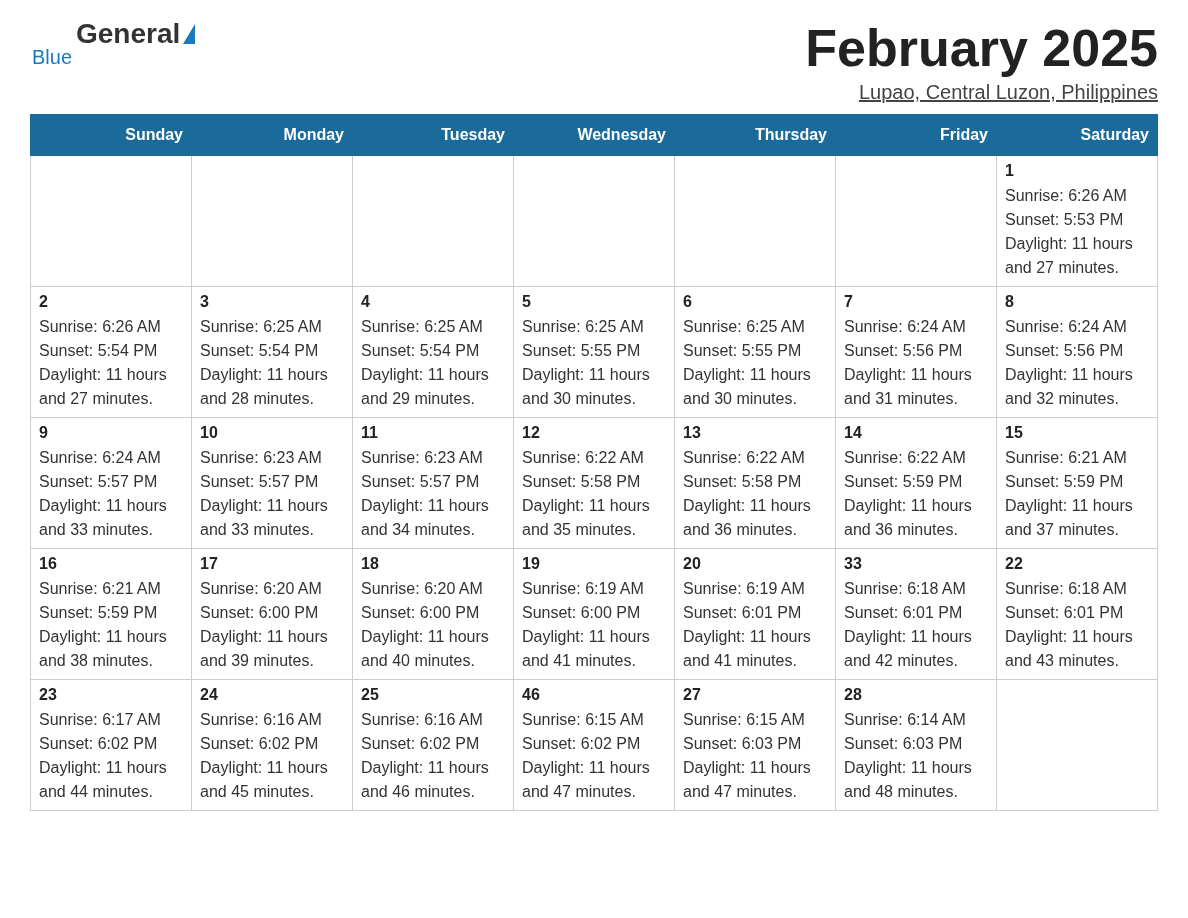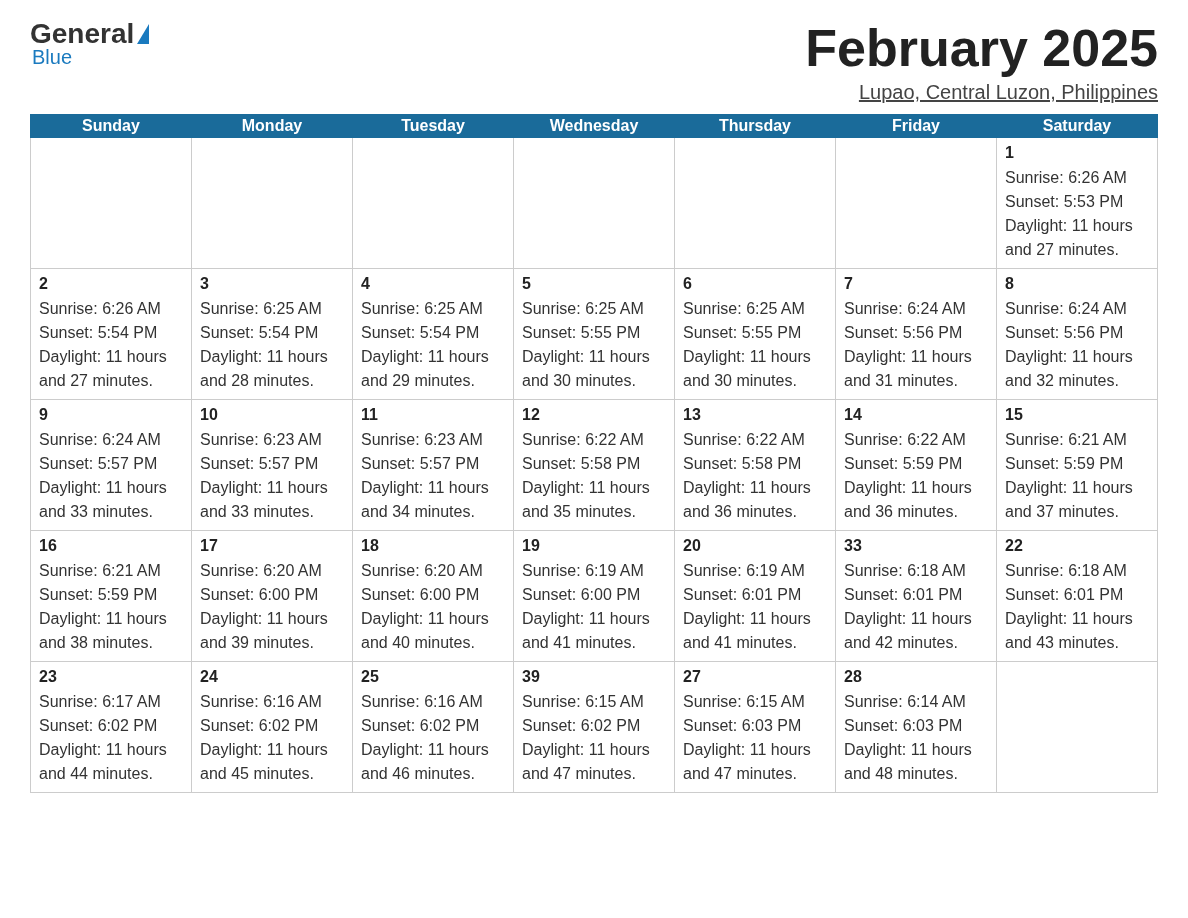--- a/index.html
+++ b/index.html
@@ -39,22 +39,22 @@
     .calendar {
       width: 100%;
       border-collapse: collapse;
       margin-top: 10px;
     }
     .calendar thead th {
       background-color: #1a6b9a;
       color: #fff;
       font-size: 16px;
       font-weight: bold;
-      padding: 2px 8px;
-      text-align: center;
+      padding: 11px 8px;
+      text-align: right;
       border: 1px solid #1a6b9a;
     }
     .calendar tbody td {
       border: 1px solid #ccc;
       vertical-align: top;
       padding: 6px 8px;
       width: 14.28%;
       min-height: 110px;
       height: 130px;
     }
@@ -74,21 +74,21 @@
     }
     .row-separator td {
       border-top: 2px solid #1a6b9a;
     }
   </style>
 </head>
 <body>
 
 <div class="header">
   <div class="logo">
-  <div style="display:flex;align-items:flex-end;line-height:1;">
+  <div style="display:flex;align-items:flex-end;line-height:1;margin-left:46px;">
     <span style="font-size:28px;font-weight:bold;color:#333;">General</span>
     <div style="width:0;height:0;border-left:12px solid transparent;border-right:0px solid transparent;border-bottom:20px solid #1a7abf;margin-left:3px;margin-bottom:4px;"></div>
   </div>
   <div style="font-size:20px;font-weight:normal;color:#1a7abf;margin-top:-2px;margin-left:2px;">Blue</div>
 </div>
   <div class="title-section">
     <div class="calendar-title">February 2025</div>
     <div class="calendar-subtitle">Lupao, Central Luzon, Philippines</div>
   </div>
 </div>
@@ -265,21 +265,21 @@
 Sunset: 6:02 PM
 Daylight: 11 hours and 45 minutes.</div>
         </td>
         <td>
           <div class="day-number">25</div>
           <div class="day-info" style="white-space: pre-line;">Sunrise: 6:16 AM
 Sunset: 6:02 PM
 Daylight: 11 hours and 46 minutes.</div>
         </td>
         <td>
-          <div class="day-number">39</div>
+          <div class="day-number">46</div>
           <div class="day-info" style="white-space: pre-line;">Sunrise: 6:15 AM
 Sunset: 6:02 PM
 Daylight: 11 hours and 47 minutes.</div>
         </td>
         <td>
           <div class="day-number">27</div>
           <div class="day-info" style="white-space: pre-line;">Sunrise: 6:15 AM
 Sunset: 6:03 PM
 Daylight: 11 hours and 47 minutes.</div>
         </td>

